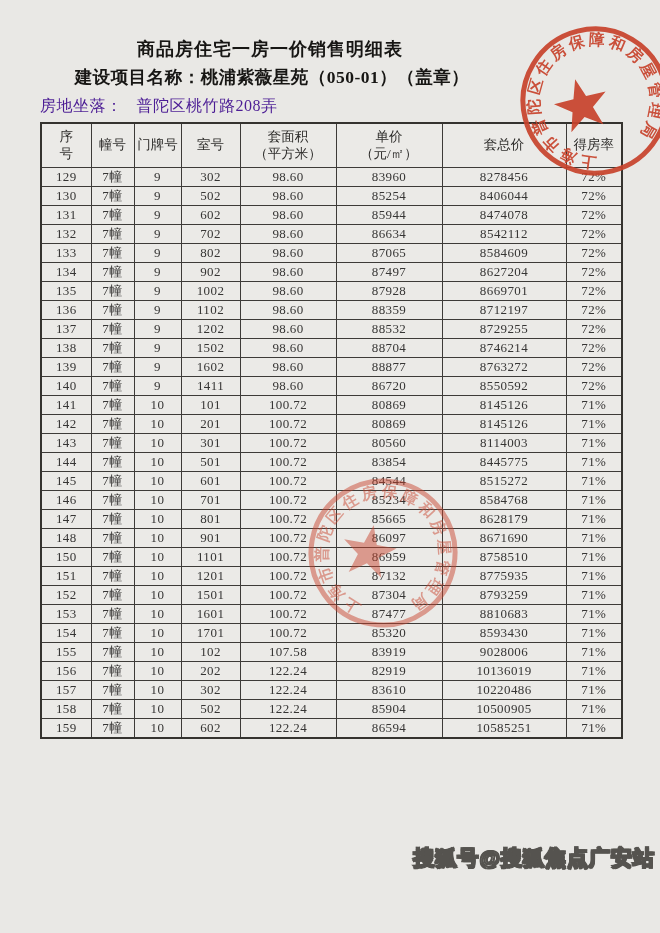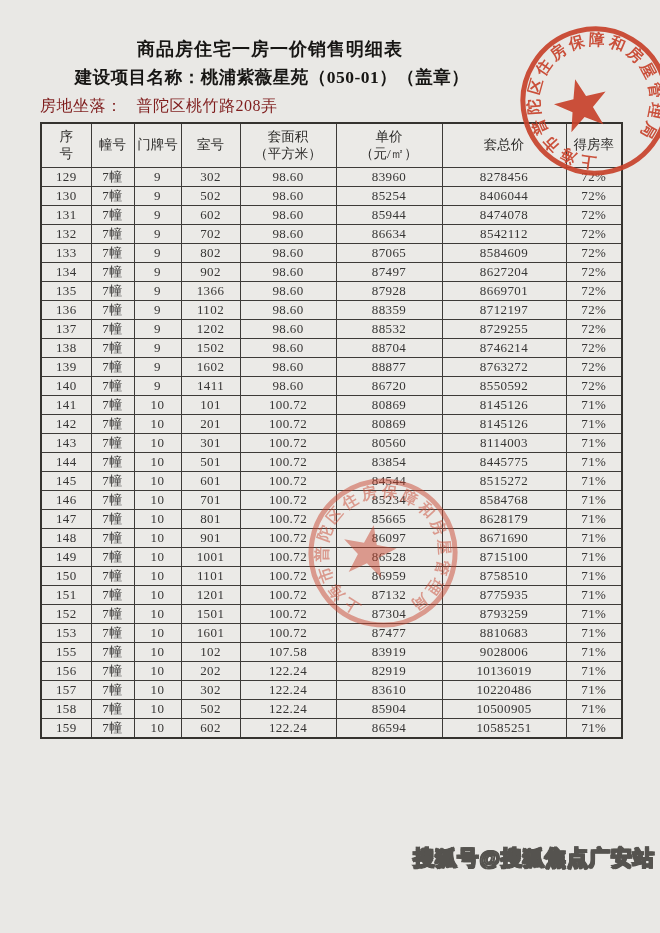--- a/index.html
+++ b/index.html
@@ -28,21 +28,21 @@
     letter-spacing:1px;
   }
   .doc-subtitle {
     position:absolute; top:65px; left:0; width:544px;
     text-align:center;
     font-size:17.5px; font-weight:bold; color:#171614;
     letter-spacing:0.5px;
   }
   .doc-location {
     position:absolute; top:96px; left:40px;
-    font-size:16px; color:#7f1d1d;
+    font-size:16px; color:#4c1d95;
     letter-spacing:0.5px;
   }
   .doc-location .loc-value { margin-left:14px; }
 
   table.price-table {
     position:absolute; left:40px; top:122px;
     width:581px;
     border-collapse:collapse;
     table-layout:fixed;
     background: var(--table_bg);
@@ -202,21 +202,21 @@
         <td>902</td>
         <td>98.60</td>
         <td>87497</td>
         <td>8627204</td>
         <td>72%</td>
       </tr>
       <tr>
         <td>135</td>
         <td>7幢</td>
         <td>9</td>
-        <td>1366</td>
+        <td>1002</td>
         <td>98.60</td>
         <td>87928</td>
         <td>8669701</td>
         <td>72%</td>
       </tr>
       <tr>
         <td>136</td>
         <td>7幢</td>
         <td>9</td>
         <td>1102</td>
@@ -339,30 +339,20 @@
         <td>148</td>
         <td>7幢</td>
         <td>10</td>
         <td>901</td>
         <td>100.72</td>
         <td>86097</td>
         <td>8671690</td>
         <td>71%</td>
       </tr>
       <tr>
-        <td>149</td>
-        <td>7幢</td>
-        <td>10</td>
-        <td>1001</td>
-        <td>100.72</td>
-        <td>86528</td>
-        <td>8715100</td>
-        <td>71%</td>
-      </tr>
-      <tr>
         <td>150</td>
         <td>7幢</td>
         <td>10</td>
         <td>1101</td>
         <td>100.72</td>
         <td>86959</td>
         <td>8758510</td>
         <td>71%</td>
       </tr>
       <tr>
@@ -386,20 +376,30 @@
         <td>71%</td>
       </tr>
       <tr>
         <td>153</td>
         <td>7幢</td>
         <td>10</td>
         <td>1601</td>
         <td>100.72</td>
         <td>87477</td>
         <td>8810683</td>
+        <td>71%</td>
+      </tr>
+      <tr>
+        <td>154</td>
+        <td>7幢</td>
+        <td>10</td>
+        <td>1701</td>
+        <td>100.72</td>
+        <td>85320</td>
+        <td>8593430</td>
         <td>71%</td>
       </tr>
       <tr>
         <td>155</td>
         <td>7幢</td>
         <td>10</td>
         <td>102</td>
         <td>107.58</td>
         <td>83919</td>
         <td>9028006</td>

